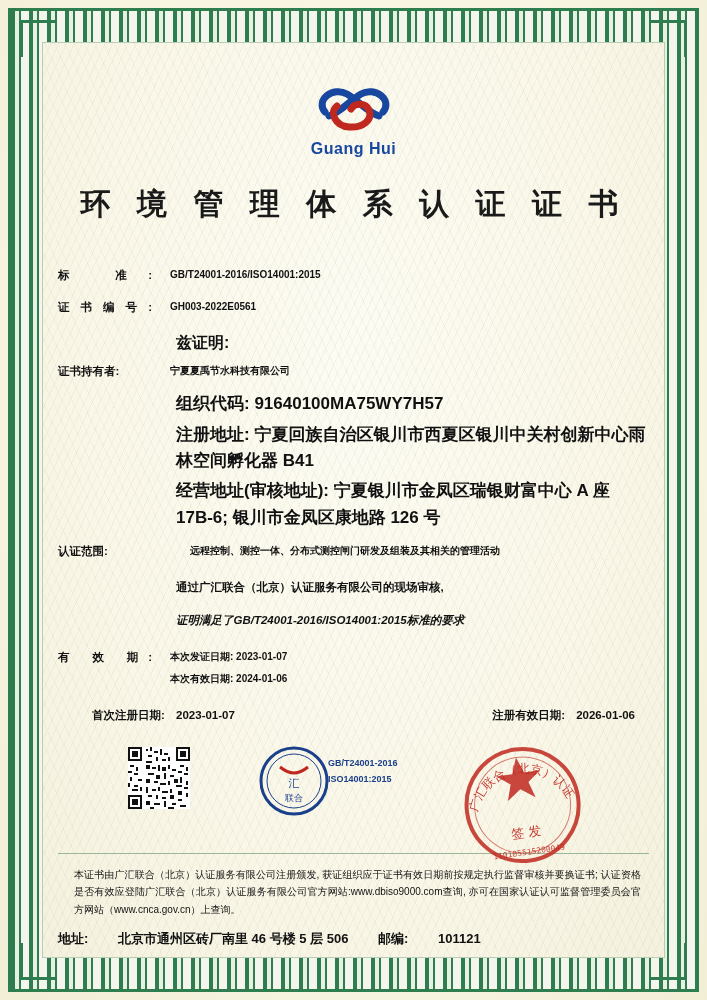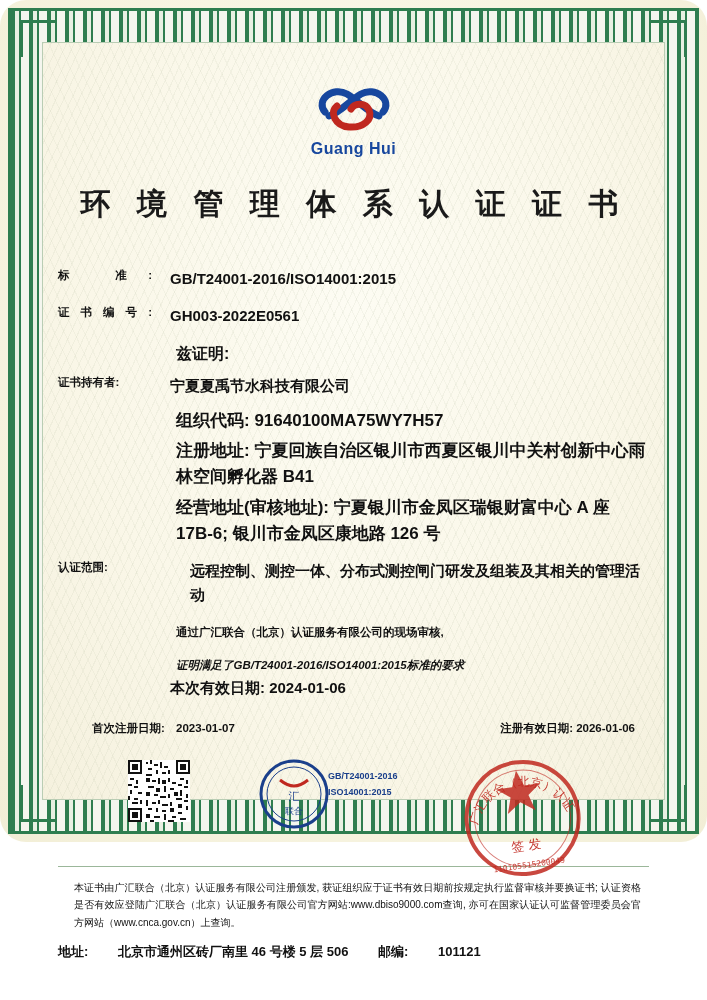--- a/index.html
+++ b/index.html
@@ -4,25 +4,24 @@
 <style>
   html,body{margin:0;padding:0;}
   body{
     width:707px;height:1000px;
     background:#ffffff;
     font-family:"Liberation Sans","DejaVu Sans",sans-serif;
     overflow:hidden;
   }
   .cert{
     position:relative;
-    width:707px;height:842px;
+    width:707px;height:1000px;
     box-sizing:border-box;
     background:
       radial-gradient(ellipse at 50% 40%, #fdfcf0 0%, #f8f5e2 55%, #f2eed6 100%);
-    border-radius: 26px;
   }
   
   .border-outer{
     position:absolute;left:8px;top:8px;right:8px;bottom:8px;
     border:3px solid #2e7d4f;
     box-sizing:border-box;
     background:
       repeating-linear-gradient(90deg,#2e7d4f 0px,#2e7d4f 4px,#e8f0e2 4px,#e8f0e2 8px,#2e7d4f 8px,#2e7d4f 10px,#f4f6ee 10px,#f4f6ee 18px);
   }
   .border-inner-mask{
@@ -77,21 +76,21 @@
     color:#111;
     line-height:1.55;
   }
   .row{display:flex;margin-bottom:7px;}
   .lbl{
     width:112px;min-width:112px;text-align:justify;text-align-last:justify;
     font-weight:bold;font-size:11.5px;color:#111;padding-right:18px;
     box-sizing:border-box;
   }
   .lbl.plain{text-align-last:auto;}
-  .val{flex:1;font-weight:bold;font-size:15px;}
+  .val{flex:1;font-weight:bold;font-size:10px;}
   .indent{margin-left:118px;}
   .sub{font-weight:bold;font-size:17px;margin-bottom:4px;}
   .zhengming{margin-left:118px;font-weight:bold;font-size:16px;margin-bottom:6px;}
   .para{margin-left:118px;font-weight:bold;font-size:11.5px;line-height:1.9;margin-top:16px;}
   .valid-row{display:flex;margin-bottom:4px;}
   .dates{
     display:flex;justify-content:space-between;
     margin-top:20px;font-weight:bold;font-size:11.5px;
     padding:0 14px 0 34px;
   }
@@ -176,33 +175,37 @@
       </div>
 
       <div class="row" style="margin-top:12px;gap:20px;">
         <div class="lbl plain">认证范围:</div>
         <div class="val">远程控制、测控一体、分布式测控闸门研发及组装及其相关的管理活动</div>
       </div>
 
       <div class="para">通过广汇联合（北京）认证服务有限公司的现场审核,</div>
       <div class="para" style="margin-top:11px;font-style:italic;">证明满足了GB/T24001-2016/ISO14001:2015标准的要求</div>
 
+      <div class="valid-row" style="margin-top:18px;">
+        <div class="lbl">有 效 期:</div>
+        <div class="val">本次发证日期: 2023-01-07</div>
+      </div>
       <div class="valid-row">
         <div class="lbl"></div>
         <div class="val">本次有效日期: 2024-01-06</div>
       </div>
 
       <div class="dates">
         <div>
           <span>首次注册日期:</span>
           <span style="margin-left:8px;">2023-01-07</span>
         </div>
         <div>
           <span>注册有效日期:</span>
-          <span style="">2026-01-06</span>
+          <span style="margin-left:8px;">2026-01-06</span>
         </div>
       </div>
     </div>
 
     <div class="seals">
       <div class="qr">
         <svg width="62" height="62" viewBox="0 0 31 31" shape-rendering="crispEdges">
           <rect width="31" height="31" fill="#ffffff"></rect>
           <g fill="#111111">
             <rect x="0" y="0" width="7" height="1"></rect>

